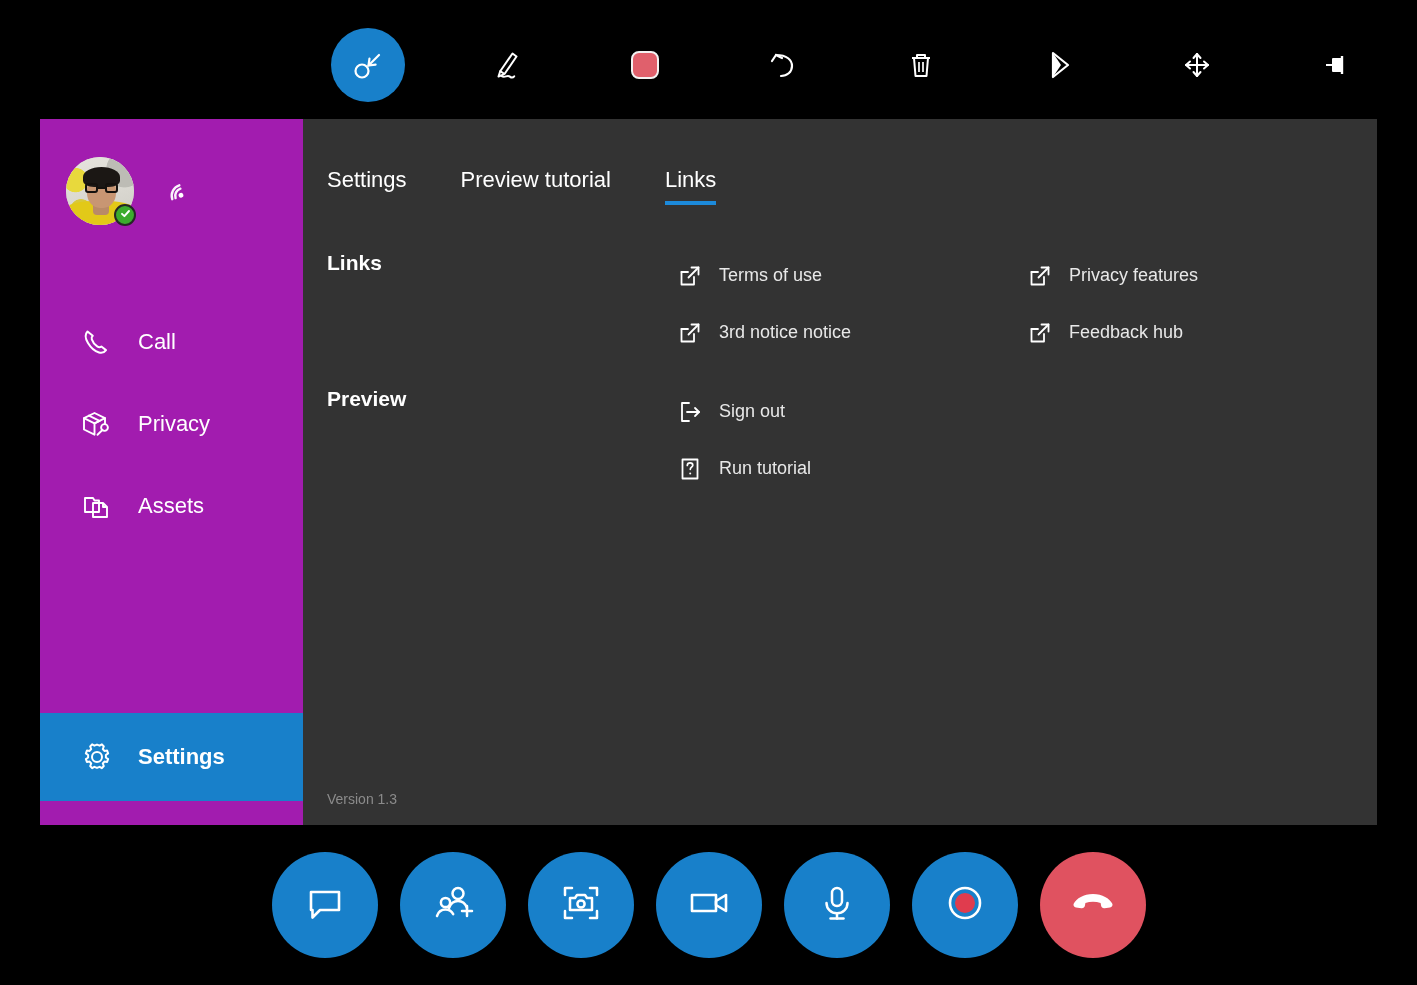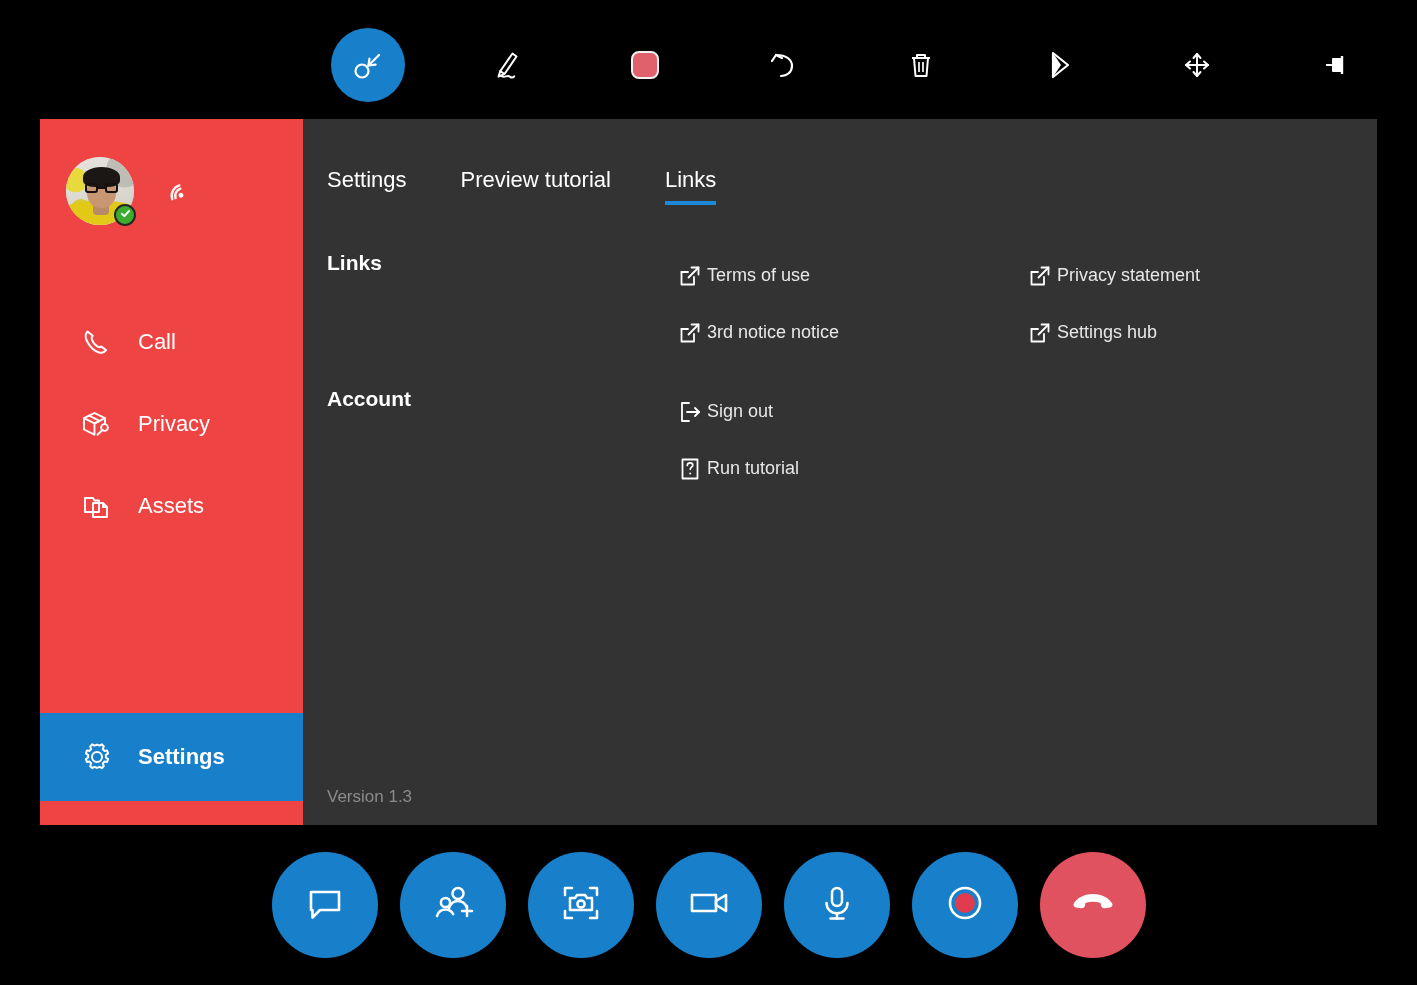--- a/index.html
+++ b/index.html
@@ -27,21 +27,21 @@
   }
 
   
   .window {
     position: absolute; left: 40px; top: 119px;
     width: 1337px; height: 706px;
     display: flex; background: #333333;
   }
   .sidebar {
     width: 286px; height: 100%;
-    background: #ef4444;
+    background: #a21caf;
     display: flex; flex-direction: column;
     position: relative;
   }
   .profile {
     display: flex; align-items: center;
     padding: 25px 0 0 26px;
     height: 118px;
   }
   .avatar-wrap { position: relative; width: 68px; height: 68px; }
   .avatar {
@@ -117,26 +117,26 @@
     content: ""; position: absolute; left: 0; right: 0; bottom: 0;
     height: 4px; background: #1c8adb;
   }
   .sections { margin-top: 42px; }
   .section { display: flex; margin-bottom: 20px; padding-left: 24px; }
   .section-title {
     width: 350px; font-size: 21px; color: #fff; font-weight: 600; padding-top: 4px;
   }
   .link-cols { display: flex; flex: 1; }
   .link-col { width: 350px; }
-  .link-row { display: flex; align-items: center; gap: 4px; height: 57px; }
+  .link-row { display: flex; align-items: center; gap: 16px; height: 57px; }
   .link-row .ico { width: 26px; height: 26px; display:flex; align-items:center; justify-content:center; }
   .link-row .lbl { font-size: 18px; color: #e8e8e8; }
   .version {
     position: absolute; left: 24px; bottom: 18px;
-    font-size: 17px; color: #8b8b8b;
+    font-size: 14px; color: #8b8b8b;
   }
 
   
   .callbar {
     position: absolute; left: 0; bottom: 0; width: 1417px; height: 160px;
     display: flex; align-items: center; justify-content: center; gap: 22px;
   }
   .cbtn {
     width: 106px; height: 106px; border-radius: 50%;
     background: #1880ca;
@@ -361,39 +361,39 @@
             <div class="link-col">
               <div class="link-row">
                 <span class="ico">
                   <svg width="24" height="24" viewBox="0 0 24 24" fill="none" stroke="#fff" stroke-width="1.8" stroke-linecap="round" stroke-linejoin="round">
                     <path d="M3.5 8 V20.5 H16 V13"></path>
                     <path d="M3.5 8 H10"></path>
                     <path d="M10.5 13.5 L20.5 3.5"></path>
                     <path d="M13.5 3.5 H20.5 V10.5"></path>
                   </svg>
                 </span>
-                <span class="lbl">Privacy statement</span>
+                <span class="lbl">Privacy features</span>
               </div>
               <div class="link-row">
                 <span class="ico">
                   <svg width="24" height="24" viewBox="0 0 24 24" fill="none" stroke="#fff" stroke-width="1.8" stroke-linecap="round" stroke-linejoin="round">
                     <path d="M3.5 8 V20.5 H16 V13"></path>
                     <path d="M3.5 8 H10"></path>
                     <path d="M10.5 13.5 L20.5 3.5"></path>
                     <path d="M13.5 3.5 H20.5 V10.5"></path>
                   </svg>
                 </span>
-                <span class="lbl">Settings hub</span>
+                <span class="lbl">Feedback hub</span>
               </div>
             </div>
           </div>
         </div>
 
         <div class="section" style="margin-top:22px;">
-          <div class="section-title">Account</div>
+          <div class="section-title">Preview</div>
           <div class="link-cols">
             <div class="link-col">
               <div class="link-row">
                 <span class="ico">
                   <svg width="24" height="24" viewBox="0 0 24 24" fill="none" stroke="#fff" stroke-width="1.8" stroke-linecap="round" stroke-linejoin="round">
                     <path d="M11 3 H4 V21 H11"></path>
                     <path d="M9 12 H21"></path>
                     <path d="M17 8 L21 12 L17 16"></path>
                   </svg>
                 </span>

